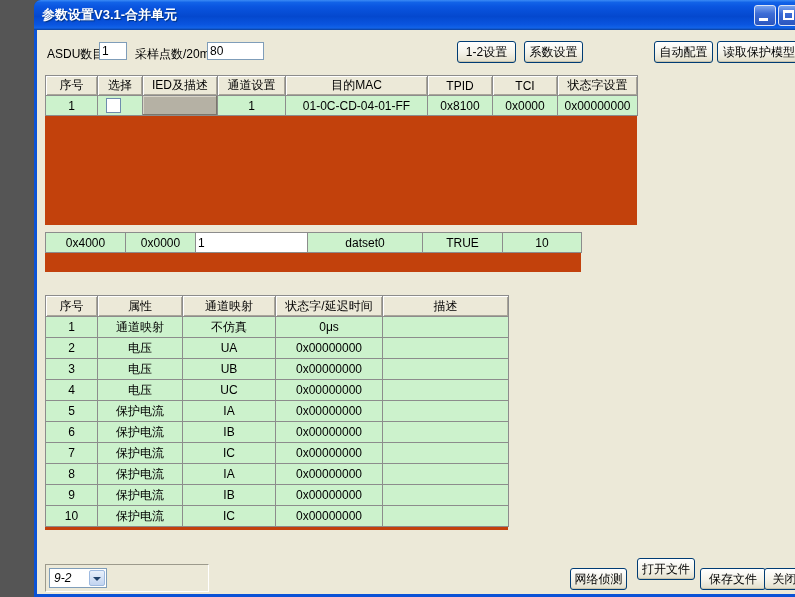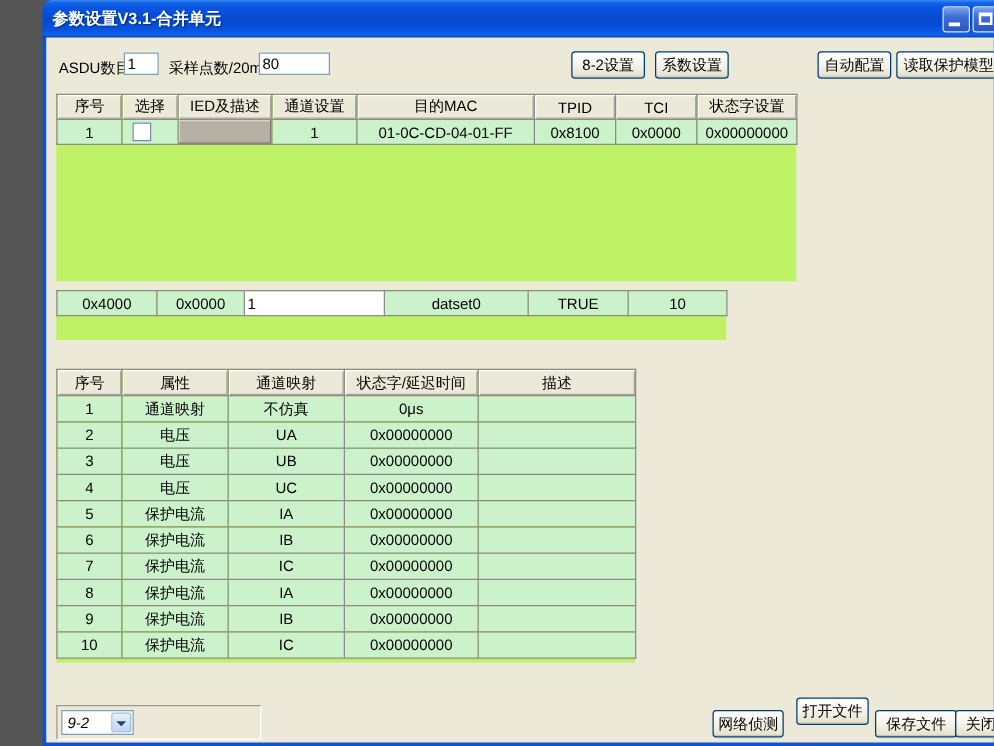--- a/index.html
+++ b/index.html
@@ -12,21 +12,21 @@
   .tb-max{right:29px;background:linear-gradient(180deg,#7BA4EE 0%,#3C6CD6 40%,#2B55BE 100%);}
   .tb-close{right:5px;background:linear-gradient(180deg,#F2A492 0%,#E25C41 40%,#C33C1F 100%);}
   .glyph-min{position:absolute;left:4px;bottom:4px;width:9px;height:3px;background:#fff;}
   .glyph-max{position:absolute;left:4px;top:4px;width:11px;height:10px;border:2px solid #fff;border-top-width:3px;box-sizing:border-box;}
   .glyph-x{display:block;color:#fff;font-size:15px;font-weight:bold;line-height:18px;text-align:center;}
   .client{position:absolute;left:3px;right:3px;top:30px;bottom:3px;background:#ECE9D8;}
   .lbl{position:absolute;font-size:12px;color:#000;white-space:nowrap;}
   .txt{position:absolute;height:18px;border:1px solid #7F9DB9;background:#fff;font-size:12px;padding:0 2px;box-sizing:border-box;font-family:inherit;}
   .xpbtn{position:absolute;height:22px;border:1px solid #003C74;border-radius:3px;font-size:12px;font-family:inherit;color:#000;
     background:linear-gradient(180deg,#FFFFFF 0%,#F4F2E8 55%,#E2DECA 100%);box-shadow:inset 0 -1px 0 #C8C4AE;padding:0 2px;white-space:nowrap;}
-  .grid{position:absolute;background:#bef264;}
+  .grid{position:absolute;background:#c2410c;}
   table{border-collapse:collapse;table-layout:fixed;}
   th,td{border:1px solid #8C8C8C;font-size:12px;color:#000;text-align:center;padding:0 2px;overflow:hidden;white-space:nowrap;box-sizing:border-box;}
   th{background:#ECE9D8;font-weight:normal;box-shadow:inset 1px 1px 0 #FFFFFF,inset -1px -1px 0 #A9A599;height:20px;}
   td{background:#CCF2CC;height:20px;}
   .t3 th,.t3 td{height:21px;}
   td.edit{background:#FFFFFF;text-align:left;}
   td.ied{background:#B5B1A4;box-shadow:inset -1px -1px 0 #7A776C,inset 1px 1px 0 #D8D4C8;}
   .cb{width:13px;height:13px;background:#FFFFFF;border:1px solid #6E8CAD;margin-left:6px;}
   .frame{position:absolute;border:1px solid;border-color:#9C9A8C #FFFFFF #FFFFFF #9C9A8C;box-sizing:border-box;}
   .combo{position:absolute;width:58px;height:20px;border:1px solid #7F9DB9;background:#fff;box-sizing:border-box;}
@@ -51,21 +51,21 @@
         <span class="glyph-x">×</span>
       </div>
   </div>
 
   <div class="client">
 
     <span class="lbl" style="left:10px;top:16px">ASDU数目</span>
     <input class="txt" style="left: 62px; top: 12px; width: 28px;" value="1">
     <span class="lbl" style="left:98px;top:16px">采样点数/20ms</span>
     <input class="txt" style="left: 170px; top: 12px; width: 57px;" value="80">
-    <button class="xpbtn" style="left:420px;top:11px;width:59px">8-2设置</button>
+    <button class="xpbtn" style="left:420px;top:11px;width:59px">1-2设置</button>
     <button class="xpbtn" style="left:487px;top:11px;width:59px">系数设置</button>
     <button class="xpbtn" style="left:617px;top:11px;width:59px">自动配置</button>
     <button class="xpbtn" style="left:680px;top:11px;width:108px">读取保护模型文件</button>
 
     <div class="grid" style="left:8px;top:45px;width:592px;height:150px">
       <table style="width:592px">
         <colgroup>
             <col style="width:52px">
             <col style="width:45px">
             <col style="width:75px">

